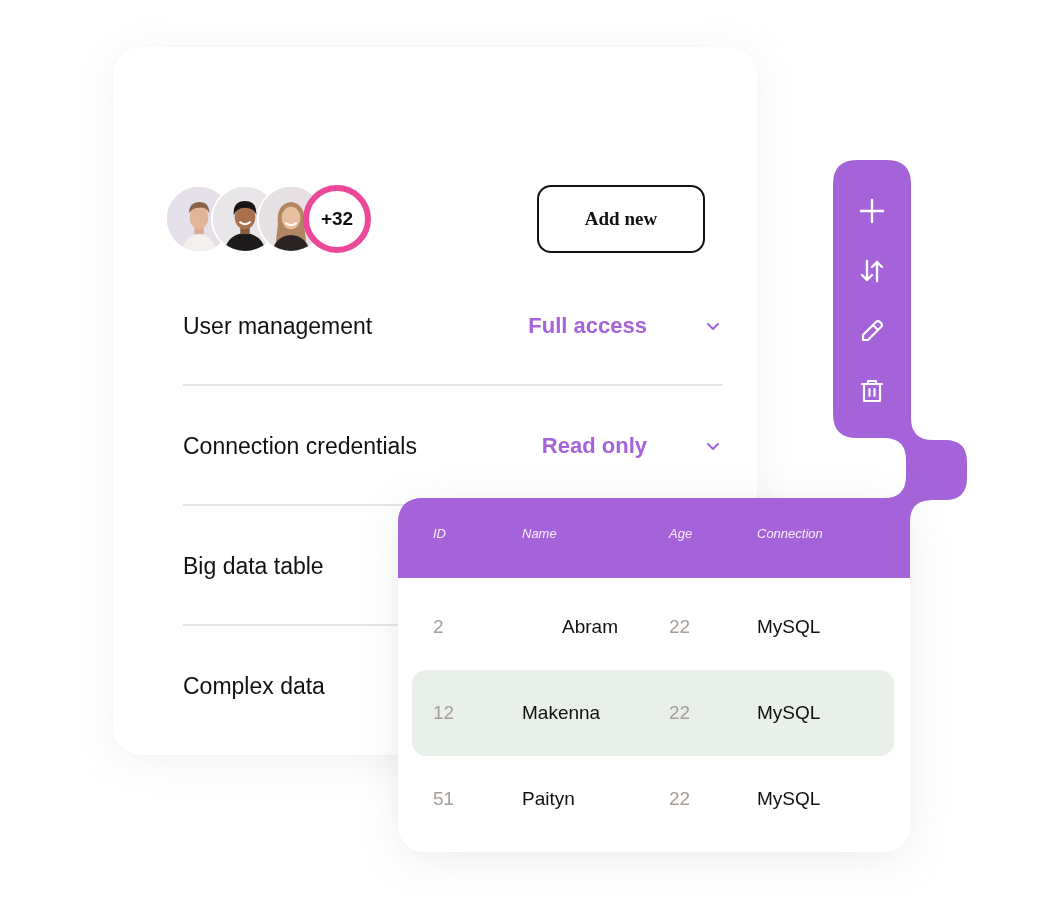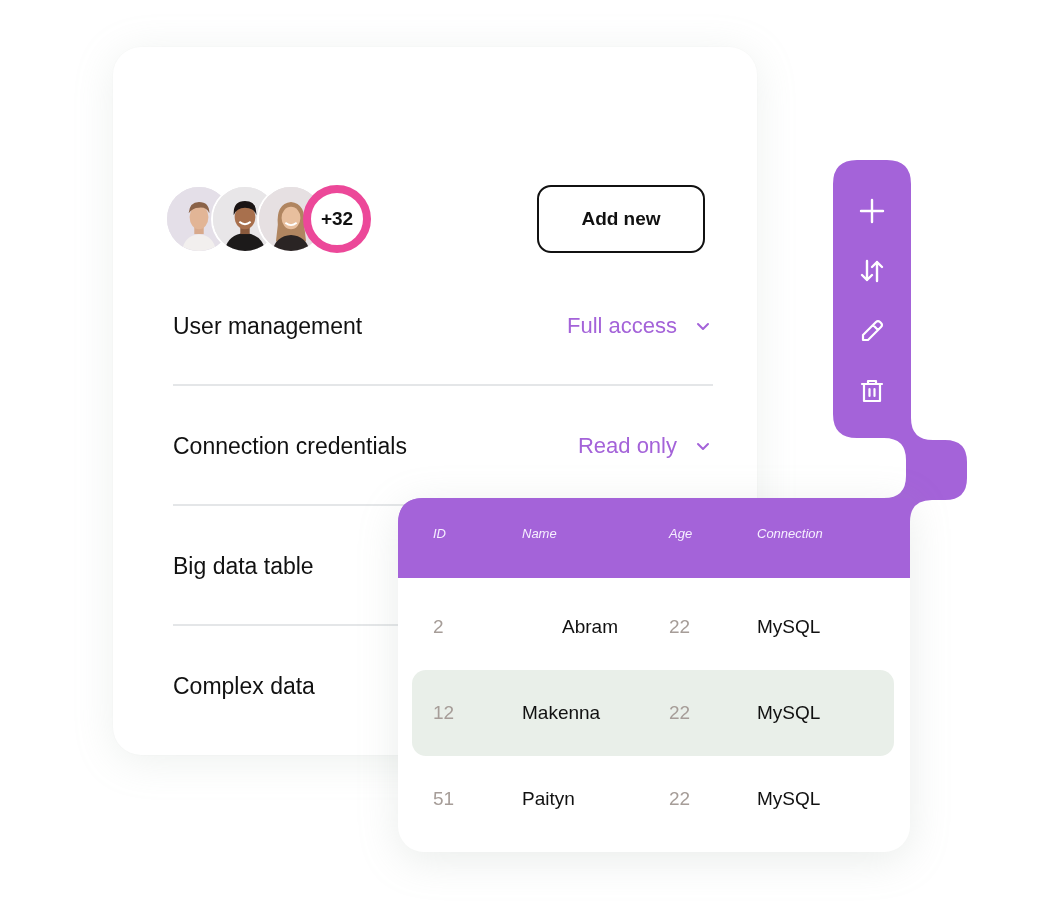--- a/index.html
+++ b/index.html
@@ -16,38 +16,38 @@
     letter-spacing: -0.6px; color: #0d0d0d;
   }
   .avatars { position: absolute; left: 52px; top: 138px; height: 68px; display: flex; }
   .avatar {
     width: 68px; height: 68px; border-radius: 50%; border: 2px solid #fff;
     margin-right: -22px; position: relative; overflow: hidden; background: #e3dde6;
   }
   .avatar svg { width: 100%; height: 100%; display: block; }
   .avatar-more {
     width: 68px; height: 68px; border-radius: 50%; background: #fff;
-    border: 8px solid #ec4899; display: flex; align-items: center; justify-content: center;
+    border: 6px solid #ec4899; display: flex; align-items: center; justify-content: center;
     font-size: 19px; font-weight: 700; color: #111; position: relative;
   }
   .add-btn {
     position: absolute; left: 424px; top: 138px; width: 168px; height: 68px;
     border: 2px solid #111; border-radius: 14px; background: #fff;
-    font-family: Liberation Sans, sans-serif; font-size: 19px; font-weight: 700;
+    font-family: Liberation Serif, serif; font-size: 19px; font-weight: 700;
     color: #111; display: flex; align-items: center; justify-content: center; cursor: pointer;
   }
   .perm-row {
-    position: absolute; left: 60px; width: 540px; height: 120px; text-align: right;
+    position: absolute; left: 70px; width: 540px; height: 120px; text-align: right;
   }
   .perm-row .label {
     position: absolute; left: 0; top: 0; font-size: 23px; color: #111;
   }
   .perm-row .select {
     position: absolute; right: 2px; top: 0; display: flex; align-items: center;
-    color: #A463D9; font-size: 22px; font-weight: 400; cursor: pointer;
+    color: #A463D9; font-size: 22px; font-weight: 700; cursor: pointer; gap: 40px;
   }
   .perm-row .select .chev { margin-left: 18px; width: 16px; height: 16px; }
   .perm-row .divider {
     position: absolute; left: 0; top: 58px; width: 540px; height: 2px; background: #e4e6e8;
   }
 
   .connector { position: absolute; left: 0; top: 0; pointer-events: none; }
   .toolbar {
     position: absolute; left: 833px; top: 160px; width: 78px;
     display: flex; flex-direction: column; align-items: center; padding-top: 36px; gap: 30px;

